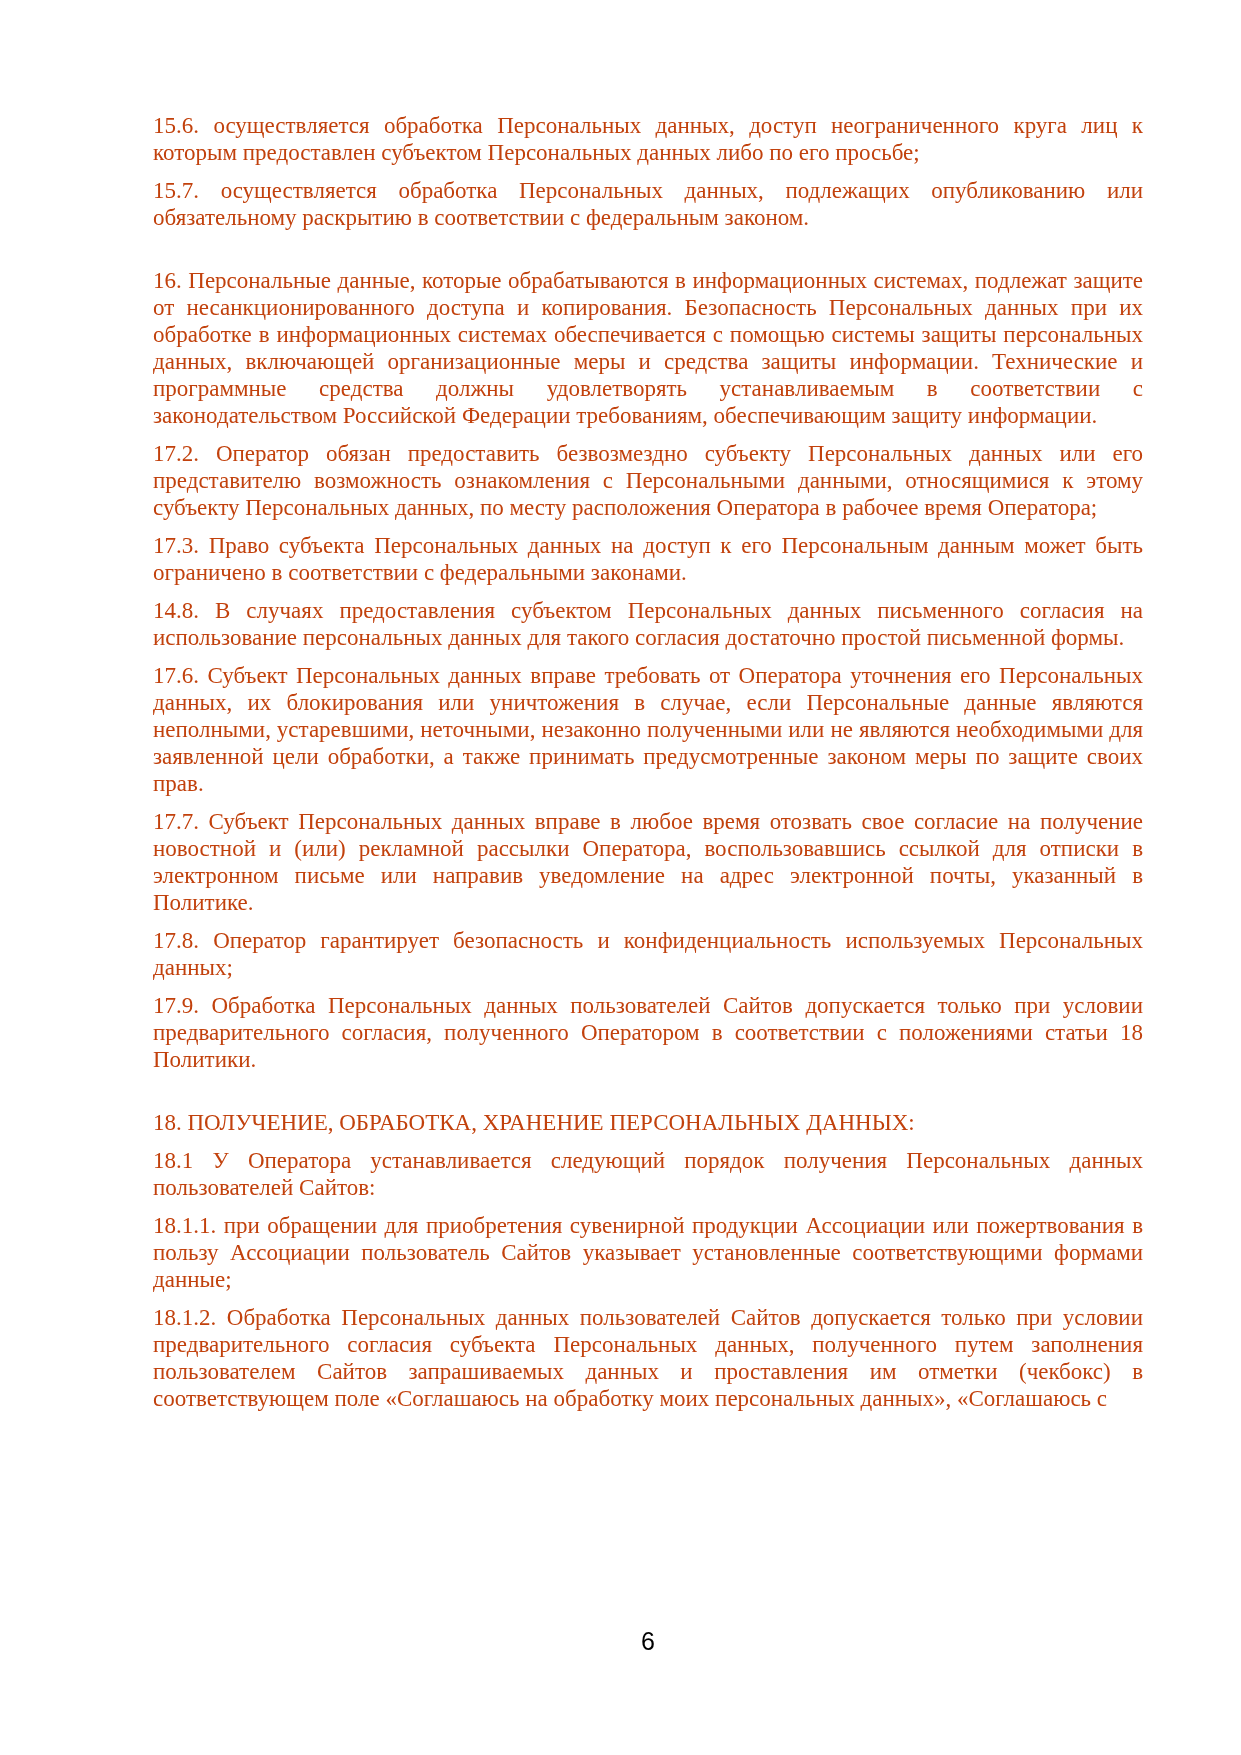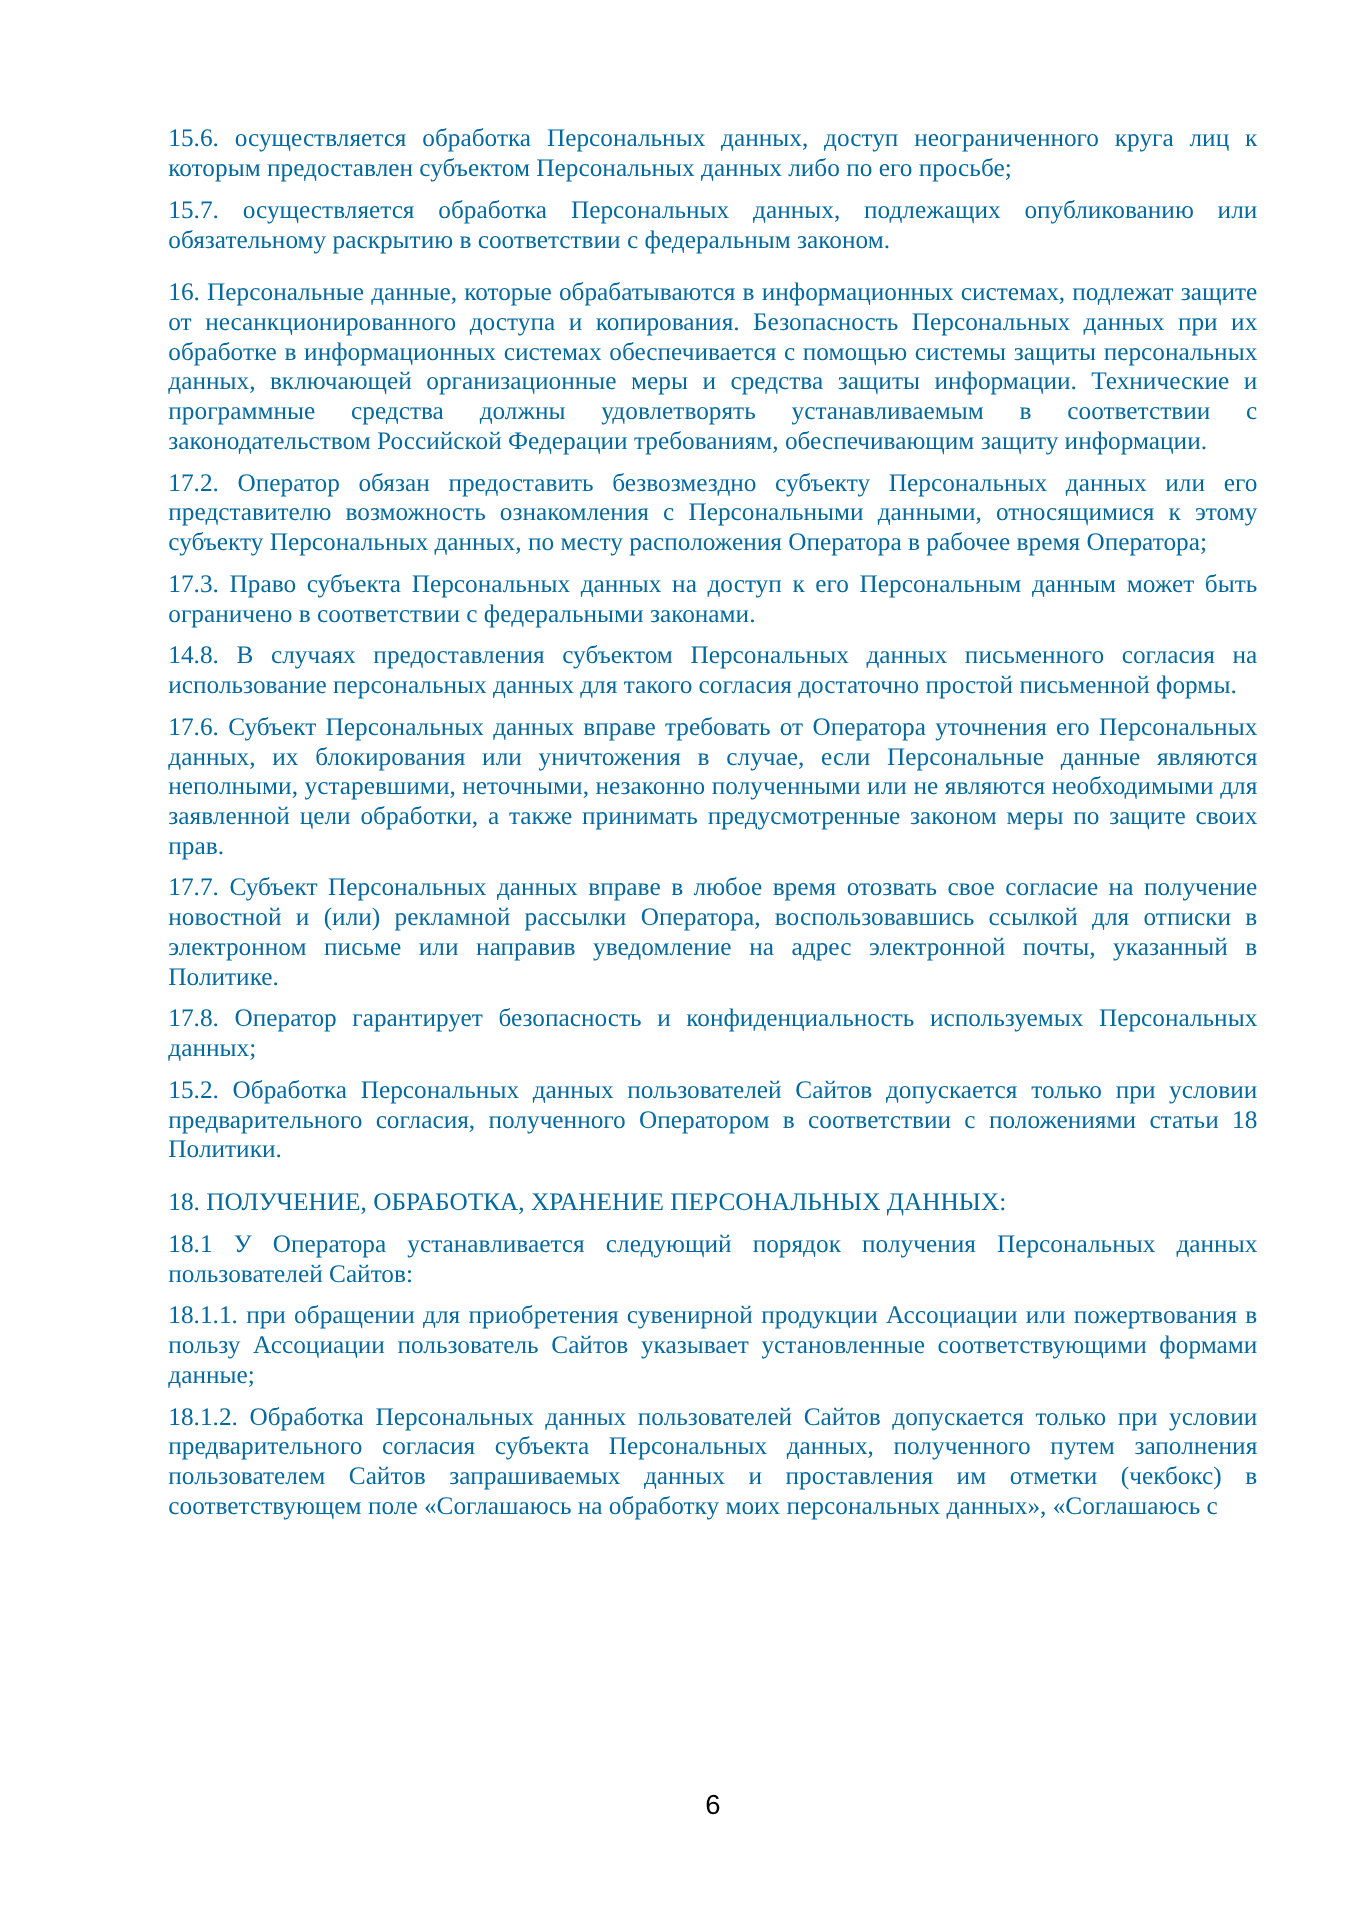--- a/index.html
+++ b/index.html
@@ -16,29 +16,29 @@
     overflow: hidden;
   }
   .content {
     position: absolute;
     left: 153px;
     top: 112px;
     width: 990px;
     font-family: "Liberation Serif", "DejaVu Serif", serif;
     font-size: 23px;
     line-height: 27px;
-    color: #0369a1;
+    color: #c2410c;
   }
   p.para {
     margin: 0 0 11px 0;
     text-align: justify;
     text-justify: inter-word;
   }
   p.section-gap {
-    margin-top: 21px;
+    margin-top: 36px;
   }
   p.heading-line {
     text-align: left;
   }
   .page-number {
     position: absolute;
     top: 1626px;
     left: 153px;
     width: 990px;
     text-align: center;
@@ -55,20 +55,20 @@
   <div class="content">
     <p class="para">15.6. осуществляется обработка Персональных данных, доступ неограниченного круга лиц к которым предоставлен субъектом Персональных данных либо по его просьбе;</p>
     <p class="para">15.7. осуществляется обработка Персональных данных, подлежащих опубликованию или обязательному раскрытию в соответствии с федеральным законом.</p>
     <p class="para section-gap">16. Персональные данные, которые обрабатываются в информационных системах, подлежат защите от несанкционированного доступа и копирования. Безопасность Персональных данных при их обработке в информационных системах обеспечивается с помощью системы защиты персональных данных, включающей организационные меры и средства защиты информации. Технические и программные средства должны удовлетворять устанавливаемым в соответствии с законодательством Российской Федерации требованиям, обеспечивающим защиту информации.</p>
     <p class="para">17.2. Оператор обязан предоставить безвозмездно субъекту Персональных данных или его представителю возможность ознакомления с Персональными данными, относящимися к этому субъекту Персональных данных, по месту расположения Оператора в рабочее время Оператора;</p>
     <p class="para">17.3. Право субъекта Персональных данных на доступ к его Персональным данным может быть ограничено в соответствии с федеральными законами.</p>
     <p class="para">14.8. В случаях предоставления субъектом Персональных данных письменного согласия на использование персональных данных для такого согласия достаточно простой письменной формы.</p>
     <p class="para">17.6. Субъект Персональных данных вправе требовать от Оператора уточнения его Персональных данных, их блокирования или уничтожения в случае, если Персональные данные являются неполными, устаревшими, неточными, незаконно полученными или не являются необходимыми для заявленной цели обработки, а также принимать предусмотренные законом меры по защите своих прав.</p>
     <p class="para">17.7. Субъект Персональных данных вправе в любое время отозвать свое согласие на получение новостной и (или) рекламной рассылки Оператора, воспользовавшись ссылкой для отписки в электронном письме или направив уведомление на адрес электронной почты, указанный в Политике.</p>
     <p class="para">17.8. Оператор гарантирует безопасность и конфиденциальность используемых Персональных данных;</p>
-    <p class="para">15.2. Обработка Персональных данных пользователей Сайтов допускается только при условии предварительного согласия, полученного Оператором в соответствии с положениями статьи 18 Политики.</p>
+    <p class="para">17.9. Обработка Персональных данных пользователей Сайтов допускается только при условии предварительного согласия, полученного Оператором в соответствии с положениями статьи 18 Политики.</p>
     <p class="para section-gap heading-line">18. ПОЛУЧЕНИЕ, ОБРАБОТКА, ХРАНЕНИЕ ПЕРСОНАЛЬНЫХ ДАННЫХ:</p>
     <p class="para">18.1 У Оператора устанавливается следующий порядок получения Персональных данных пользователей Сайтов:</p>
     <p class="para">18.1.1. при обращении для приобретения сувенирной продукции Ассоциации или пожертвования в пользу Ассоциации пользователь Сайтов указывает установленные соответствующими формами данные;</p>
     <p class="para">18.1.2. Обработка Персональных данных пользователей Сайтов допускается только при условии предварительного согласия субъекта Персональных данных, полученного путем заполнения пользователем Сайтов запрашиваемых данных и проставления им отметки (чекбокс) в соответствующем поле «Соглашаюсь на обработку моих персональных данных», «Соглашаюсь с</p>
   </div>
   <div class="page-number">6</div>
 </div>
 
 </body></html>

